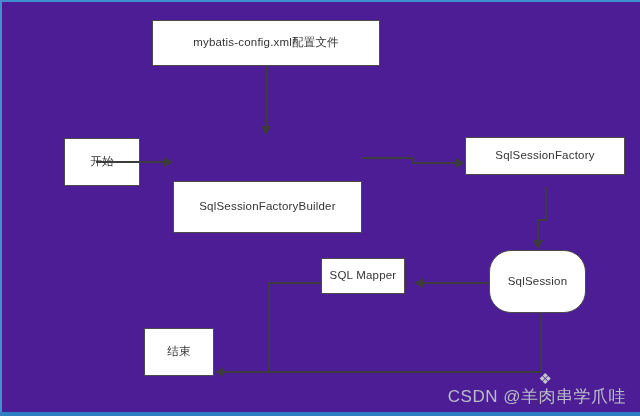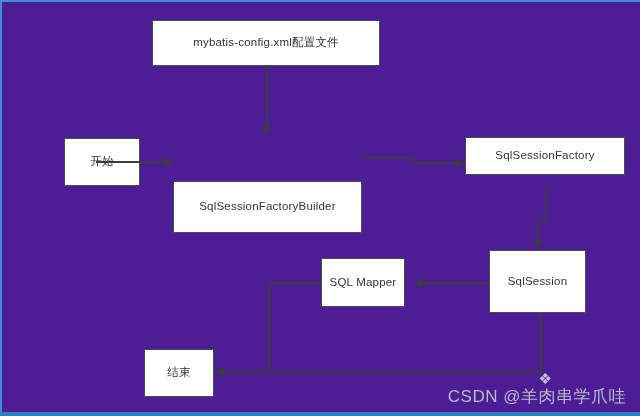--- a/index.html
+++ b/index.html
@@ -100,25 +100,25 @@
   <div class="frame-edge" id="frame-bottom"></div>
 
   <div class="node" id="node-config" style="left:152px; top:20px; width:228px; height:46px;">mybatis-config.xml配置文件</div>
 
   <div class="node" id="node-start" style="left:20px; top:138px; width:76px; height:48px;margin-left:44px;">开始</div>
 
   <div class="node" id="node-builder" style="left:173px; top:135px; width:189px; height:52px;margin-top:46px;">SqlSessionFactoryBuilder</div>
 
   <div class="node" id="node-factory" style="left:465px; top:137px; width:160px; height:38px;text-align:center;">SqlSessionFactory</div>
 
-  <div class="node" id="node-mapper" style="left:321px; top:258px; width:84px; height:49px;">SQL Mapper</div>
+  <div class="node" id="node-mapper" style="left:321px; top:258px; width:84px; height:36px;">SQL Mapper</div>
 
-  <div class="node" id="node-session" style="left:489px; top:250px; width:97px; height:63px;">SqlSession</div>
+  <div class="node" id="node-session" style="left:489px; top:250px; width:97px; height:63px;border-radius:22px;">SqlSession</div>
 
-  <div class="node" id="node-end" style="left:144px; top:349px; width:70px; height:48px;">结束</div>
+  <div class="node" id="node-end" style="left:144px; top:328px; width:70px; height:48px;">结束</div>
 
   <div class="seg seg-v" id="edge-config-builder-v" style="left:266px; top:66px; height:60px;"></div>
   <div class="arrow arrow-down" id="edge-config-builder-arrow" style="left:261px; top:126px;"></div>
 
   <div class="seg seg-h" id="edge-start-builder-h" style="left:96px; top:161px; width:68px;"></div>
   <div class="arrow arrow-right" id="edge-start-builder-arrow" style="left:164px; top:157px;"></div>
 
   <div class="seg seg-h" id="edge-builder-factory-h1" style="left:362px; top:157px; width:52px;"></div>
   <div class="seg seg-v" id="edge-builder-factory-v" style="left:412px; top:157px; height:6px;"></div>
   <div class="seg seg-h" id="edge-builder-factory-h2" style="left:412px; top:162px; width:44px;"></div>

